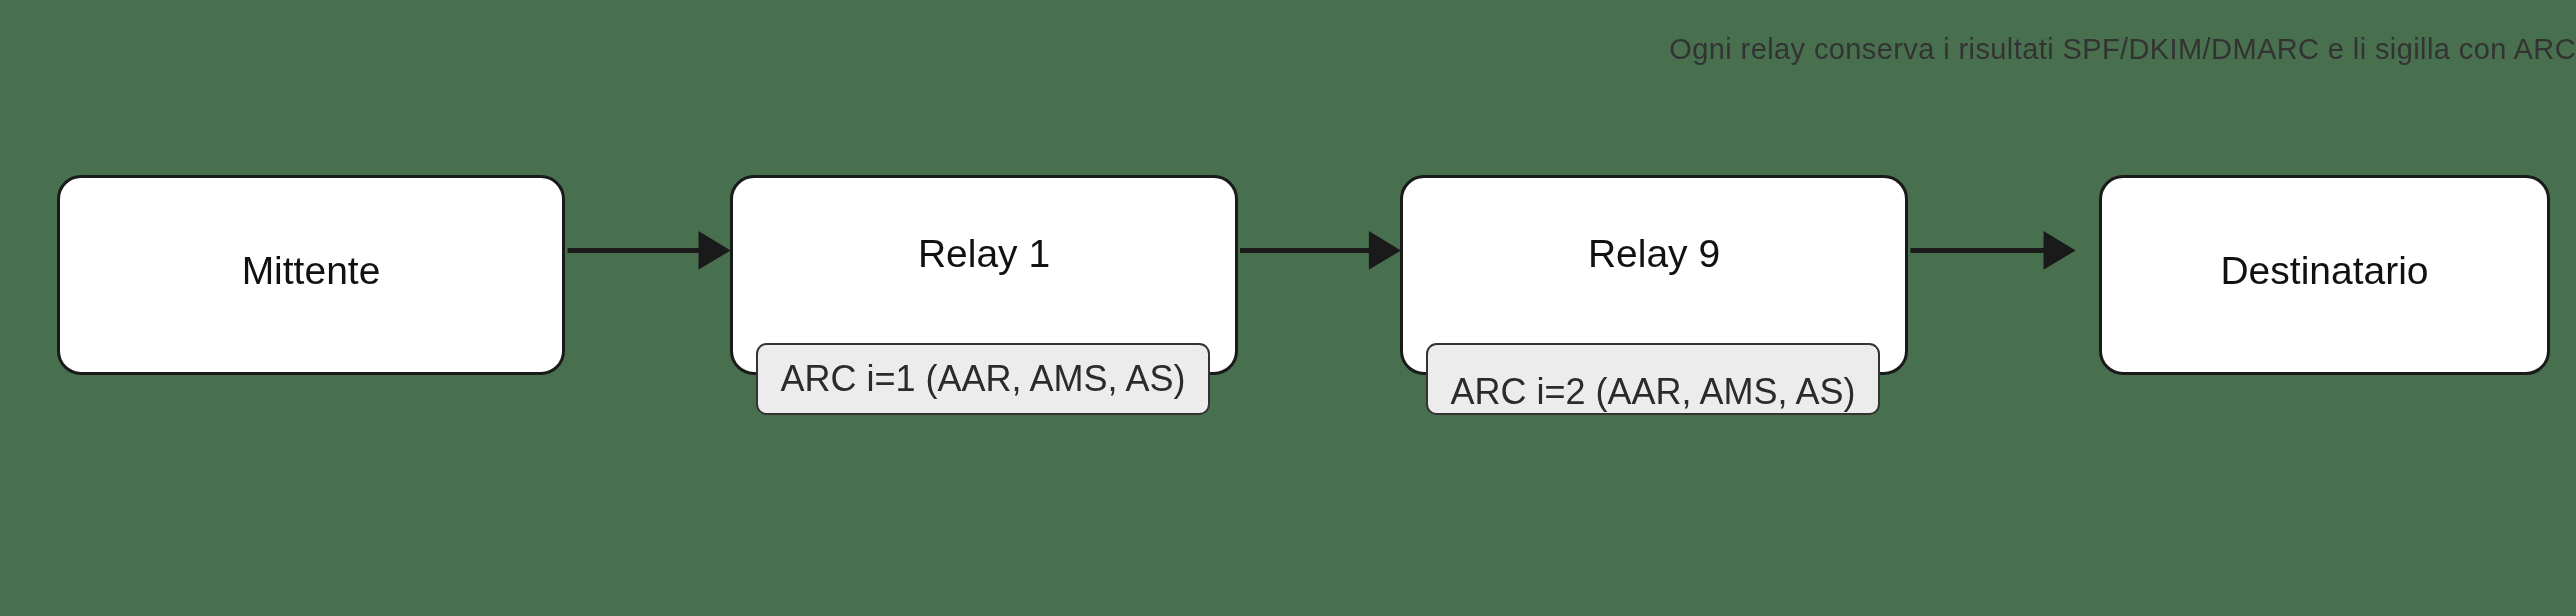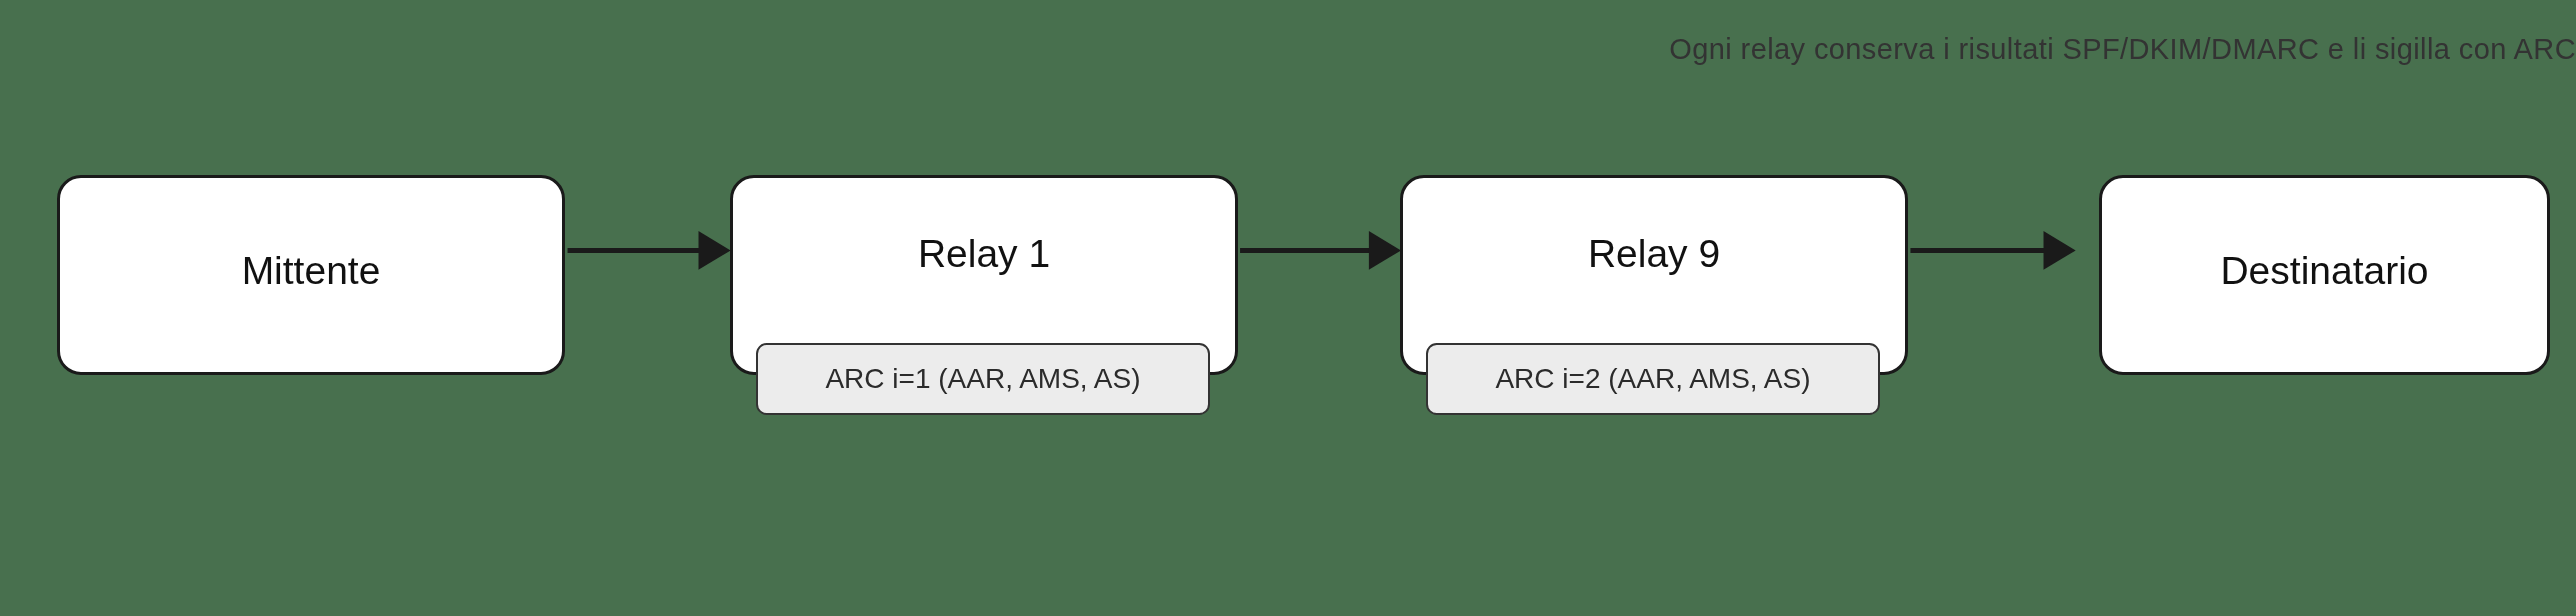--- a/index.html
+++ b/index.html
@@ -69,21 +69,21 @@
     height: 72px;
     width: 454px;
     background: var(--annotation-fill);
     border: 2.9px solid var(--annotation-border);
     border-radius: 10.7px;
     display: flex;
     align-items: center;
     justify-content: center;
   }
   .annotation-label {
-    font-size: 28px;
+    font-size: 36px;
     color: var(--annotation-text);
     white-space: nowrap;
   }
 </style>
 </head>
 <body>
 
 <div class="stage">
 
   <div class="title">Ogni relay conserva i risultati SPF/DKIM/DMARC e li sigilla con ARC</div>
@@ -116,18 +116,18 @@
     <g>
       <line x1="2670" y1="350" x2="2858" y2="350" stroke="#1a1a1a" stroke-width="7"></line>
       <polygon points="2856,323 2856,377 2901,350" fill="#1a1a1a"></polygon>
     </g>
   </svg>
 
   <div class="annotation" style="left:756px;">
     <span class="annotation-label">ARC i=1 (AAR, AMS, AS)</span>
   </div>
 
-  <div class="annotation" style="left:1426px;">
+  <div class="annotation" style="left:1426px;align-items:flex-end;">
     <span class="annotation-label">ARC i=2 (AAR, AMS, AS)</span>
   </div>
 
 </div>
 
 
 </body></html>

